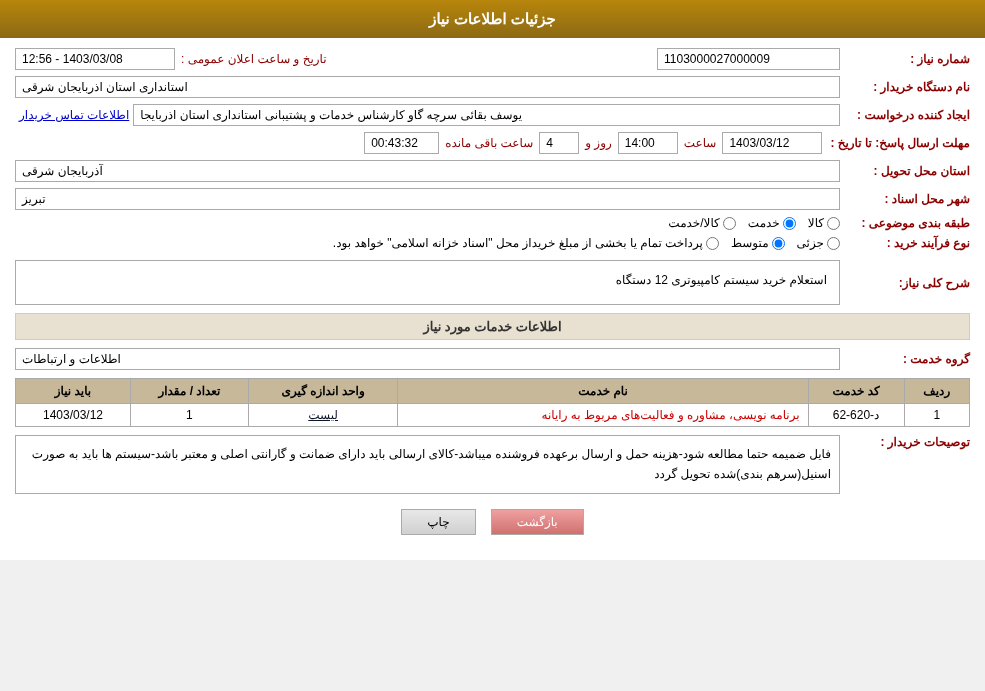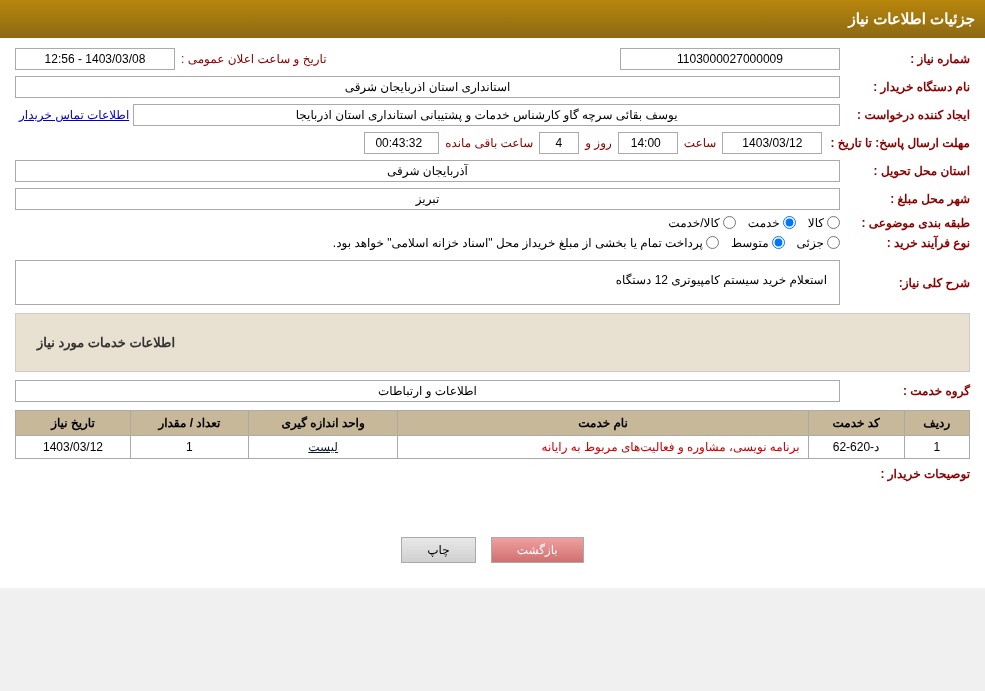--- a/index.html
+++ b/index.html
@@ -10,21 +10,21 @@
       direction: rtl;
     }
     .container {
       width: 985px;
       margin: 0 auto;
       background: #fff;
     }
     .header {
       background: linear-gradient(to bottom, #b8860b, #8b6914);
       color: #fff;
-      text-align: right;
+      text-align: center;
       padding: 10px;
       font-size: 15px;
       font-weight: bold;
     }
     .content {
       padding: 10px 15px;
     }
     .form-row {
       display: flex;
       align-items: center;
@@ -34,30 +34,30 @@
       color: #8b0000;
       font-weight: bold;
       white-space: nowrap;
       min-width: 130px;
       text-align: right;
       padding-left: 8px;
     }
     .field-box {
       border: 1px solid #aaa;
       background: #fff;
-      padding: 3px 16px;
+      padding: 3px 6px;
       min-height: 22px;
-      text-align: center;
+      text-align: left;
     }
     .field-wide {
       flex: 1;
     }
     .field-fixed-100 { width: 100px; }
     .field-fixed-160 { width: 160px; }
-    .field-fixed-200 { width: 220px; }
+    .field-fixed-200 { width: 183px; }
 
     .inline-label {
       color: #8b0000;
       font-weight: normal;
       white-space: nowrap;
       padding: 0 6px;
     }
     .blue-link {
       color: #0000cc;
       text-decoration: underline;
@@ -66,32 +66,32 @@
     }
 
     .radio-group {
       display: flex;
       align-items: center;
       gap: 12px;
       flex: 1;
     }
     .radio-item {
       display: flex;
-      align-items: flex-start;
+      align-items: flex-end;
       gap: 3px;
     }
 
     .section-title {
       background: #e8e0d0;
       border: 1px solid #ccc;
-      text-align: left;
+      text-align: center;
       font-weight: bold;
       font-size: 13px;
       color: #333;
-      padding: 21px;
+      padding: 5px;
       margin: 8px 0;
     }
 
     .description-box {
       border: 1px solid #aaa;
       background: #fff;
       padding: 12px;
       text-align: right;
       min-height: 45px;
       flex: 1;
@@ -132,21 +132,20 @@
       justify-content: center;
       gap: 15px;
       margin: 15px 0;
     }
     .btn {
       padding: 5px 25px;
       border: 1px solid #aaa;
       cursor: pointer;
       font-size: 12px;
       font-family: Tahoma, Arial, sans-serif;
-      margin-top: 41px;
     }
     .btn-print {
       background: linear-gradient(to bottom, #e8e8e8, #d0d0d0);
     }
     .btn-back {
       background: linear-gradient(to bottom, #f0a0a0, #d07070);
       color: #fff;
     }
   </style>
 </head>
@@ -189,21 +188,21 @@
       <span class="inline-label">ساعت باقی مانده</span>
       <div class="field-box" style="width:75px">00:43:32</div>
     </div>
 
     <div class="form-row">
       <span class="label">استان محل تحویل :</span>
       <div class="field-box field-wide">آذربایجان شرقی</div>
     </div>
 
     <div class="form-row">
-      <span class="label">شهر محل مبلغ :</span>
+      <span class="label">شهر محل اسناد :</span>
       <div class="field-box field-wide">تبریز</div>
     </div>
 
     <div class="form-row">
       <span class="label">طبقه بندی موضوعی :</span>
       <div class="radio-group">
         <div class="radio-item">
           <input type="radio" name="category" style="">
           <span>کالا</span>
         </div>
@@ -249,37 +248,38 @@
     </div>
 
     <table class="service-table">
       <thead>
         <tr>
           <th>ردیف</th>
           <th>کد خدمت</th>
           <th>نام خدمت</th>
           <th>واحد اندازه گیری</th>
           <th>تعداد / مقدار</th>
-          <th>تاریخ نیاز</th>
+          <th>باید نیاز</th>
         </tr>
       </thead>
       <tbody id="service-table-body">
       <tr>
             <td>1</td>
             <td>د-620-62</td>
             <td style="text-align: right; color: rgb(204, 0, 0);">برنامه نویسی، مشاوره و فعالیت‌های مربوط به رایانه</td>
             <td><span style="color:#0f172a;text-decoration:underline;">لیست</span></td>
             <td>1</td>
             <td>1403/03/12</td>
           </tr>
         </tbody>
     </table>
 
     <div class="form-row" style="align-items:flex-start; margin-top:8px;justify-content:space-between;">
       <span class="label">توصیحات خریدار :</span>
+      <div class="buyer-notes">فایل ضمیمه حتما مطالعه شود-هزینه حمل و ارسال برعهده فروشنده میباشد-کالای ارسالی باید دارای ضمانت و گارانتی اصلی و معتبر باشد-سیستم ها باید به صورت اسنیل(سرهم بندی)شده تحویل گردد</div>
     </div>
 
     <div class="buttons-row">
       <button class="btn btn-back">بازگشت</button>
       <button class="btn btn-print">چاپ</button>
     </div>
 
   </div>
 </div>
 

